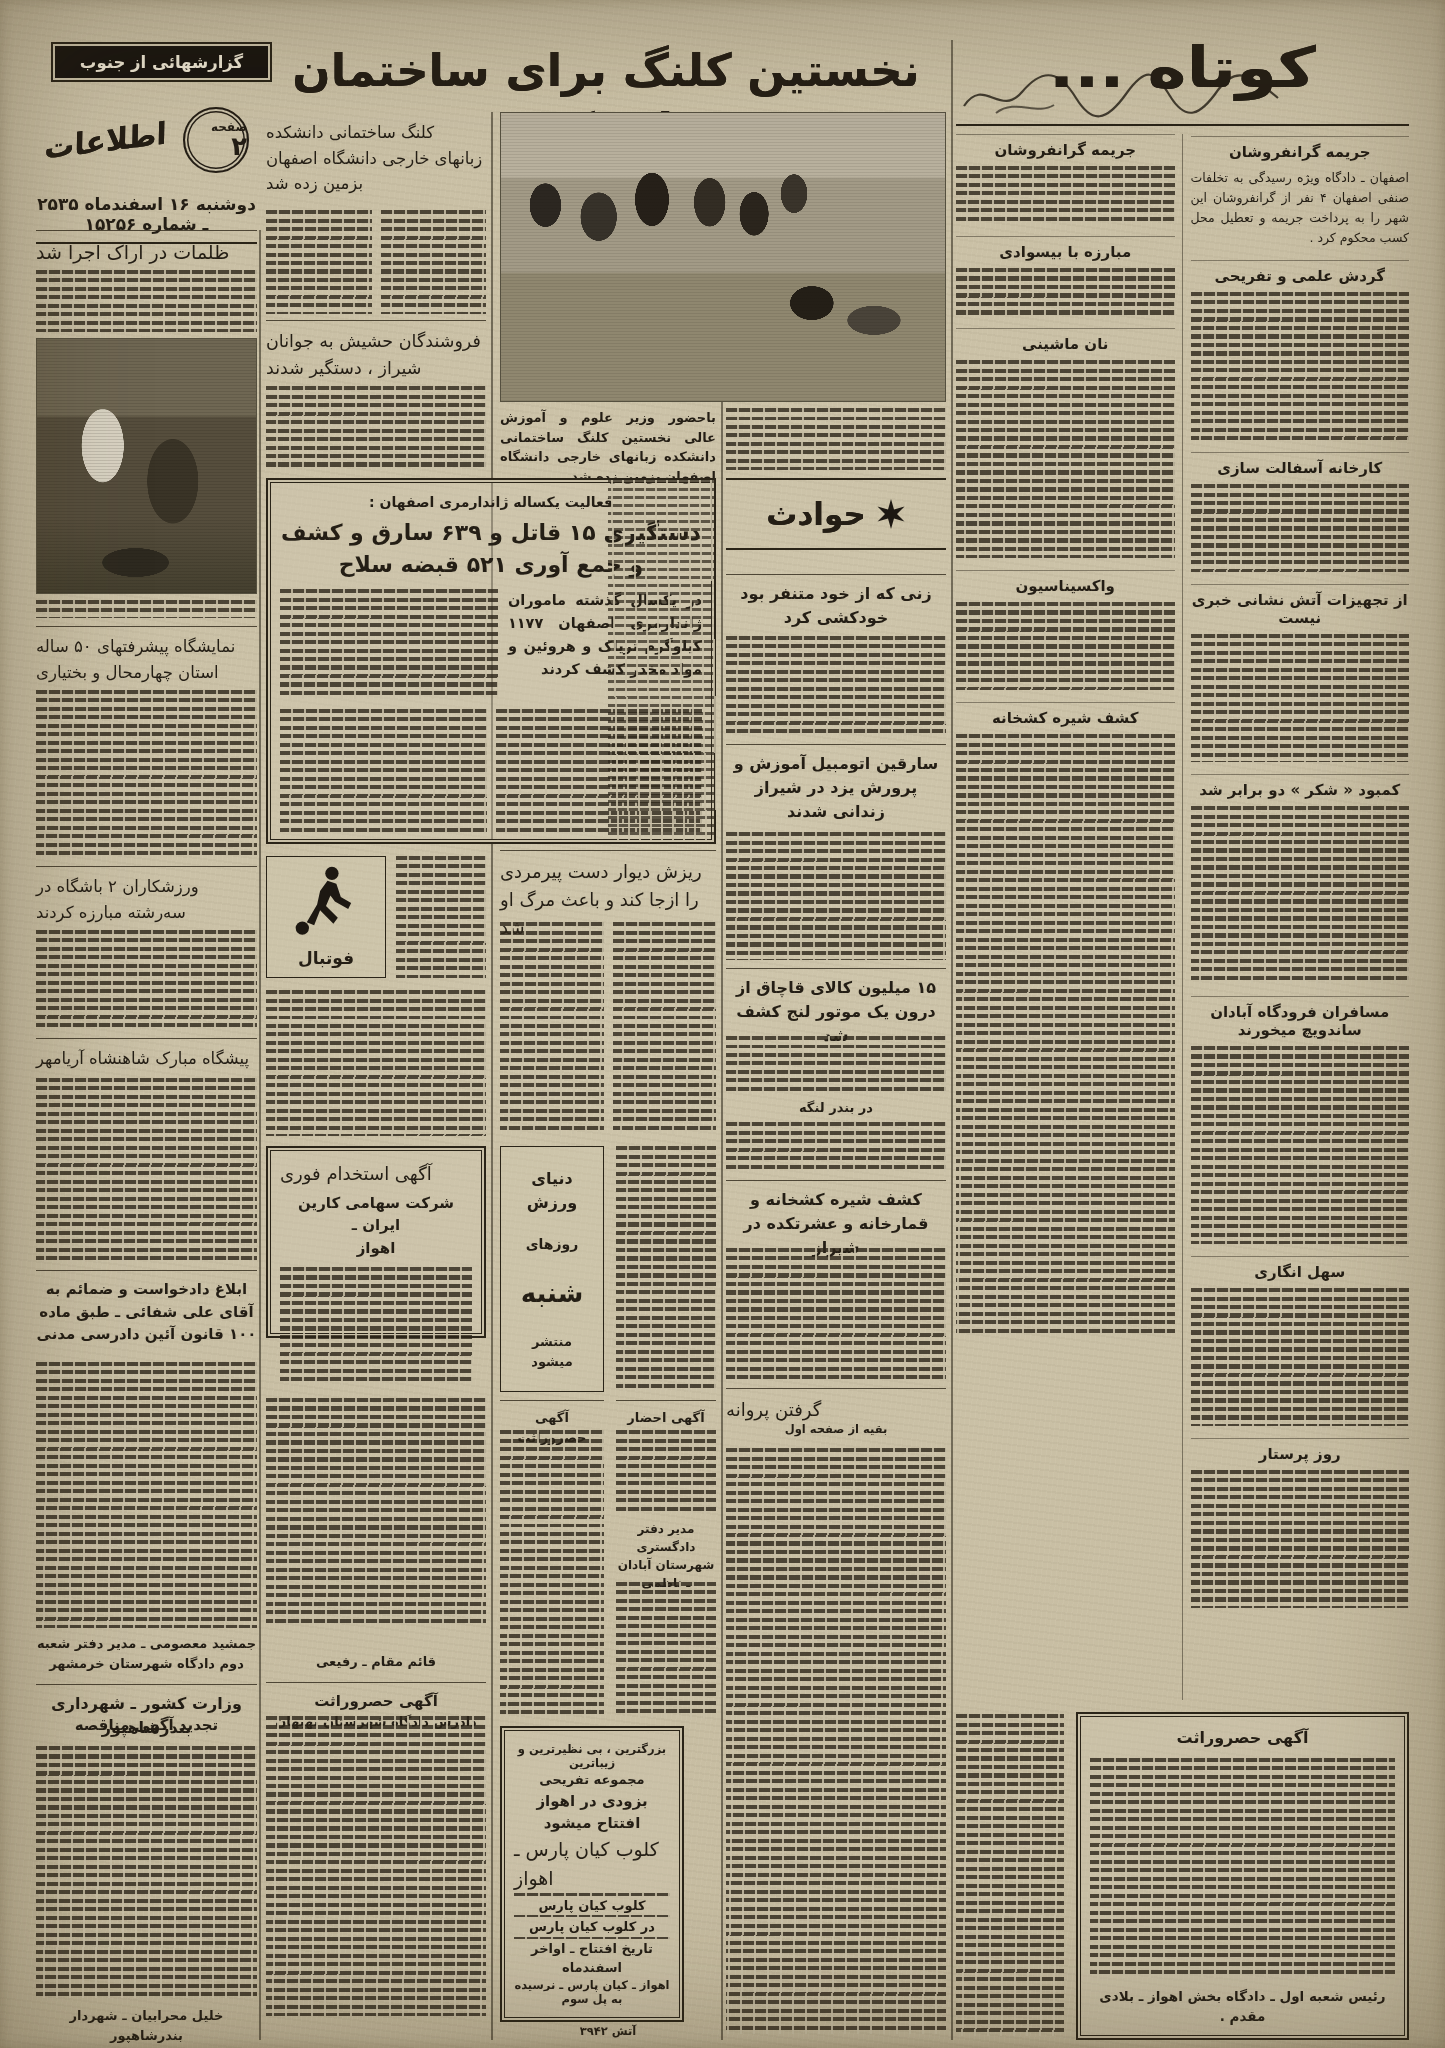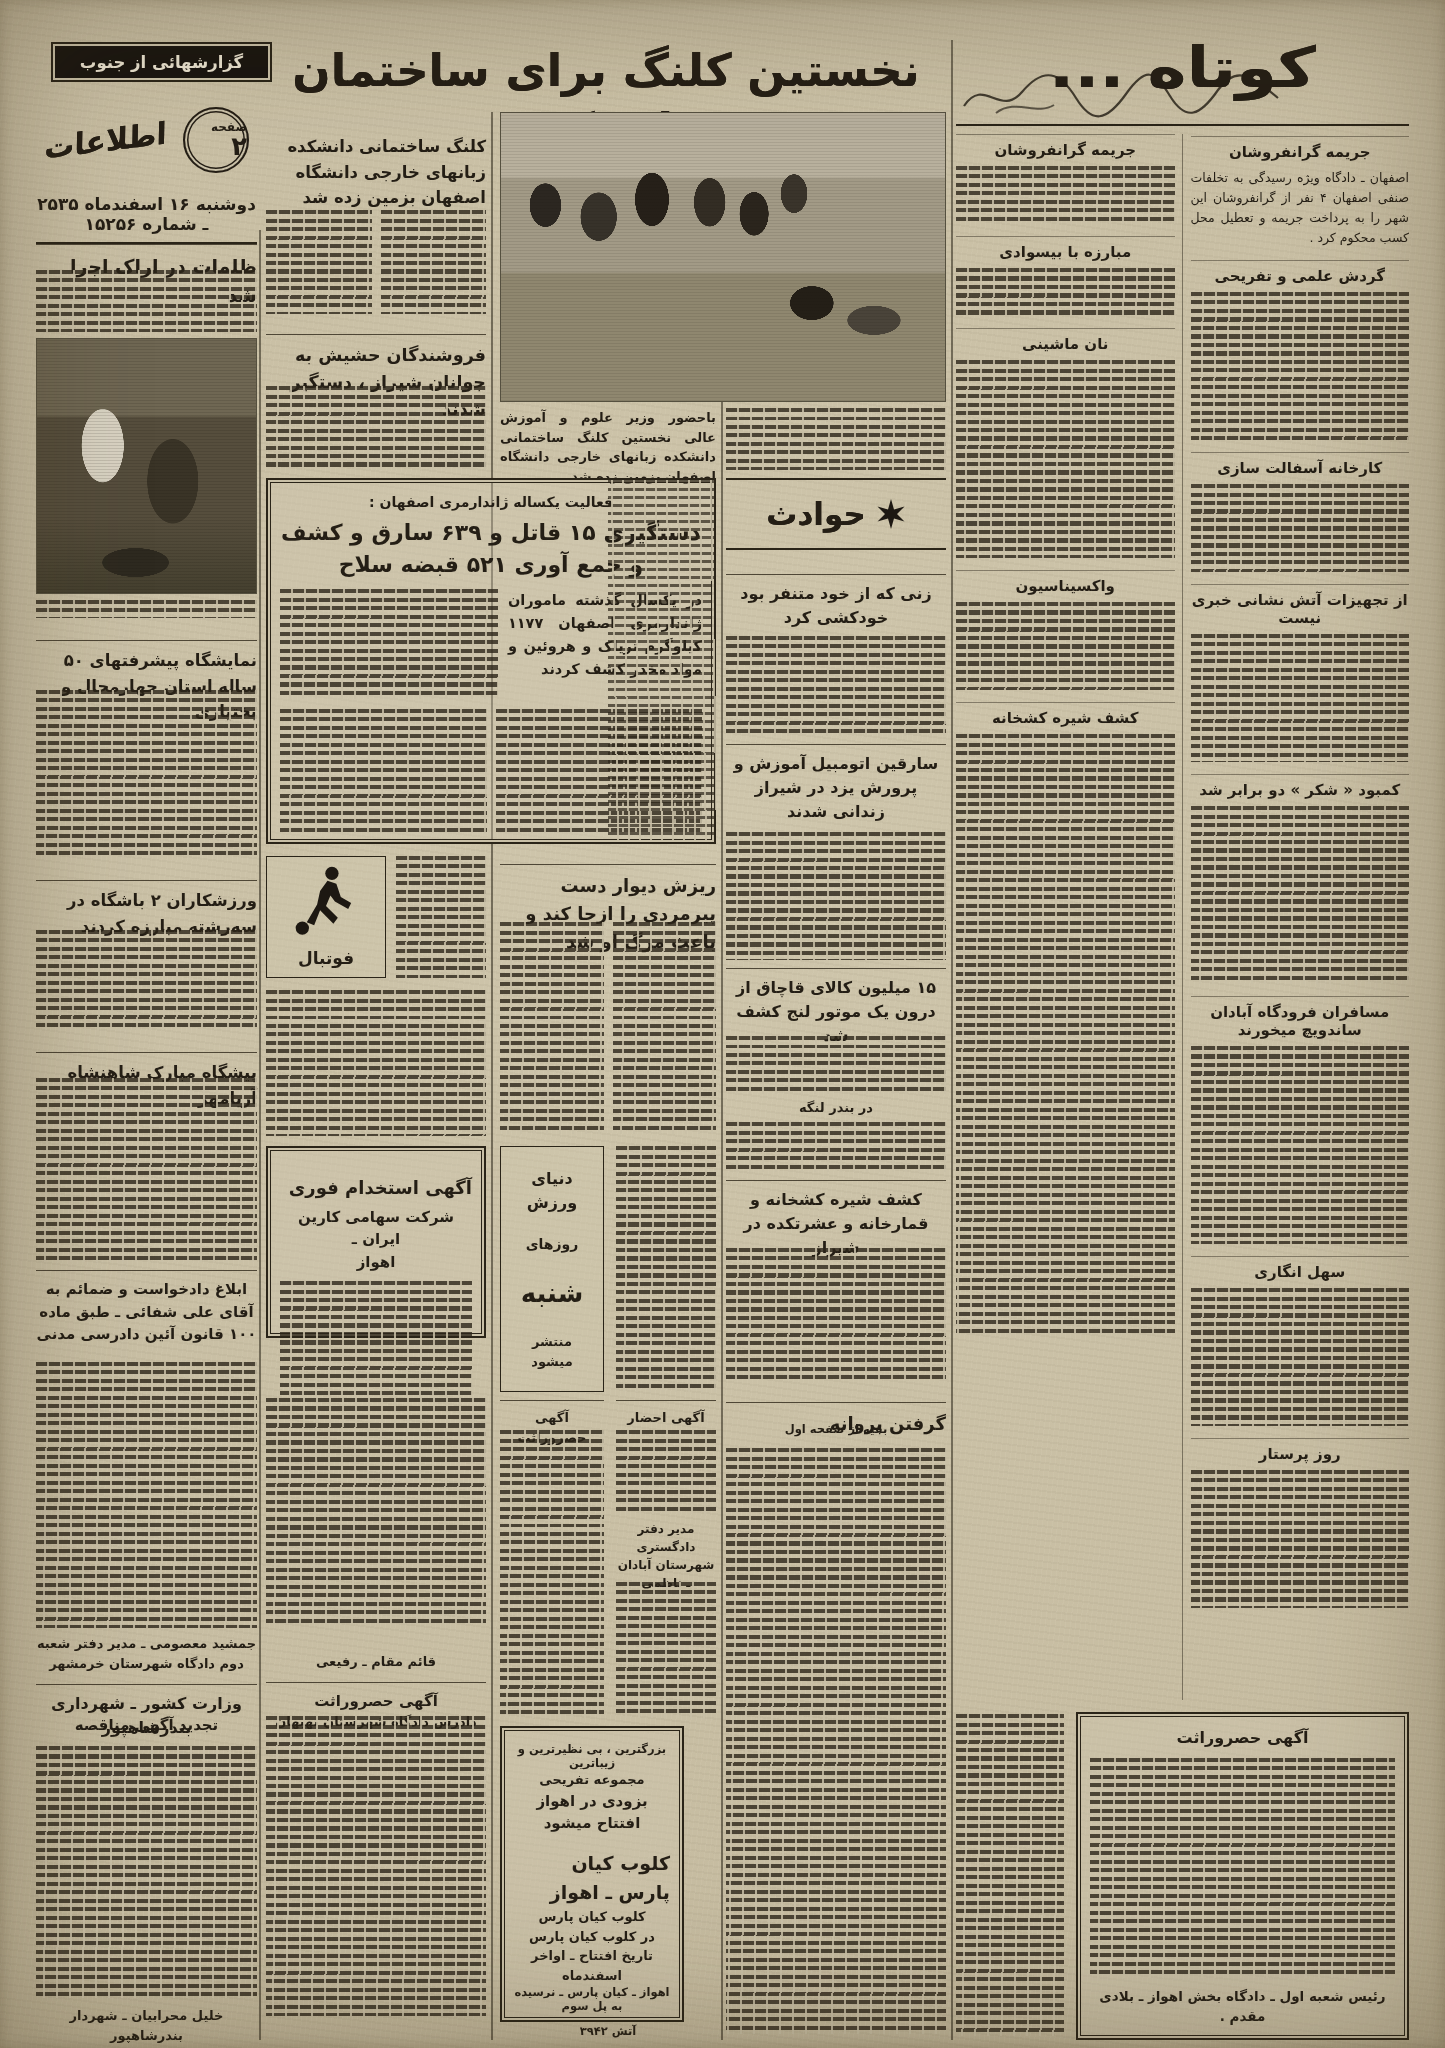--- a/index.html
+++ b/index.html
@@ -21,21 +21,21 @@
   .tx{background-image:
       repeating-linear-gradient(91deg, rgba(201,192,167,0) 0 11px, rgba(201,192,167,.85) 11px 13px),
       repeating-linear-gradient(to bottom, rgba(44,37,25,.8) 0 4px, rgba(0,0,0,0) 4px 8.5px);}
   .tx-lt{background-image:
       repeating-linear-gradient(89deg, rgba(201,192,167,0) 0 9px, rgba(201,192,167,.85) 9px 11px),
       repeating-linear-gradient(to bottom, rgba(44,37,25,.7) 0 3.5px, rgba(0,0,0,0) 3.5px 8px);}
   .cols{display:flex;gap:9px;}
   .cols>div{flex:1;}
   .h-lead{font-size:45px;font-weight:800;text-align:center;line-height:1.3;text-shadow:0 0 .5px #241e15;}
   .h-lg{font-size:22px;font-weight:700;text-align:center;line-height:1.45;}
-  .h-md{font-size:17.5px;font-weight:700;text-align:right;line-height:1.55;margin-top:14px;}
+  .h-md{font-size:17.5px;font-weight:400;text-align:left;line-height:1.55;}
   .h-sm{font-size:15px;font-weight:700;text-align:center;line-height:1.5;}
   .h-xs{font-size:13px;font-weight:700;text-align:center;line-height:1.5;}
   .sig{font-size:13px;font-weight:700;text-align:center;line-height:1.5;}
   .note{font-size:11.5px;font-weight:700;text-align:center;}
   .jc{text-align:justify;}
   .rule-t{border-top:1.5px solid rgba(48,40,26,.8);padding-top:7px;}
   .box{border:2px solid #2a2418;box-shadow:inset 0 0 0 2px #c9c0a7, inset 0 0 0 3px #2a2418;padding:12px;background:rgba(209,201,177,.35);}
   .box-thin{border:1.5px solid #2a2418;padding:10px;background:rgba(209,201,177,.3);}
   .secbox{background:#191510;color:#e9e2cf;display:flex;align-items:center;justify-content:center;
     font-weight:700;font-size:16.5px;border:2px solid #2a2418;box-shadow:inset 0 0 0 2px #c9c0a7;}

